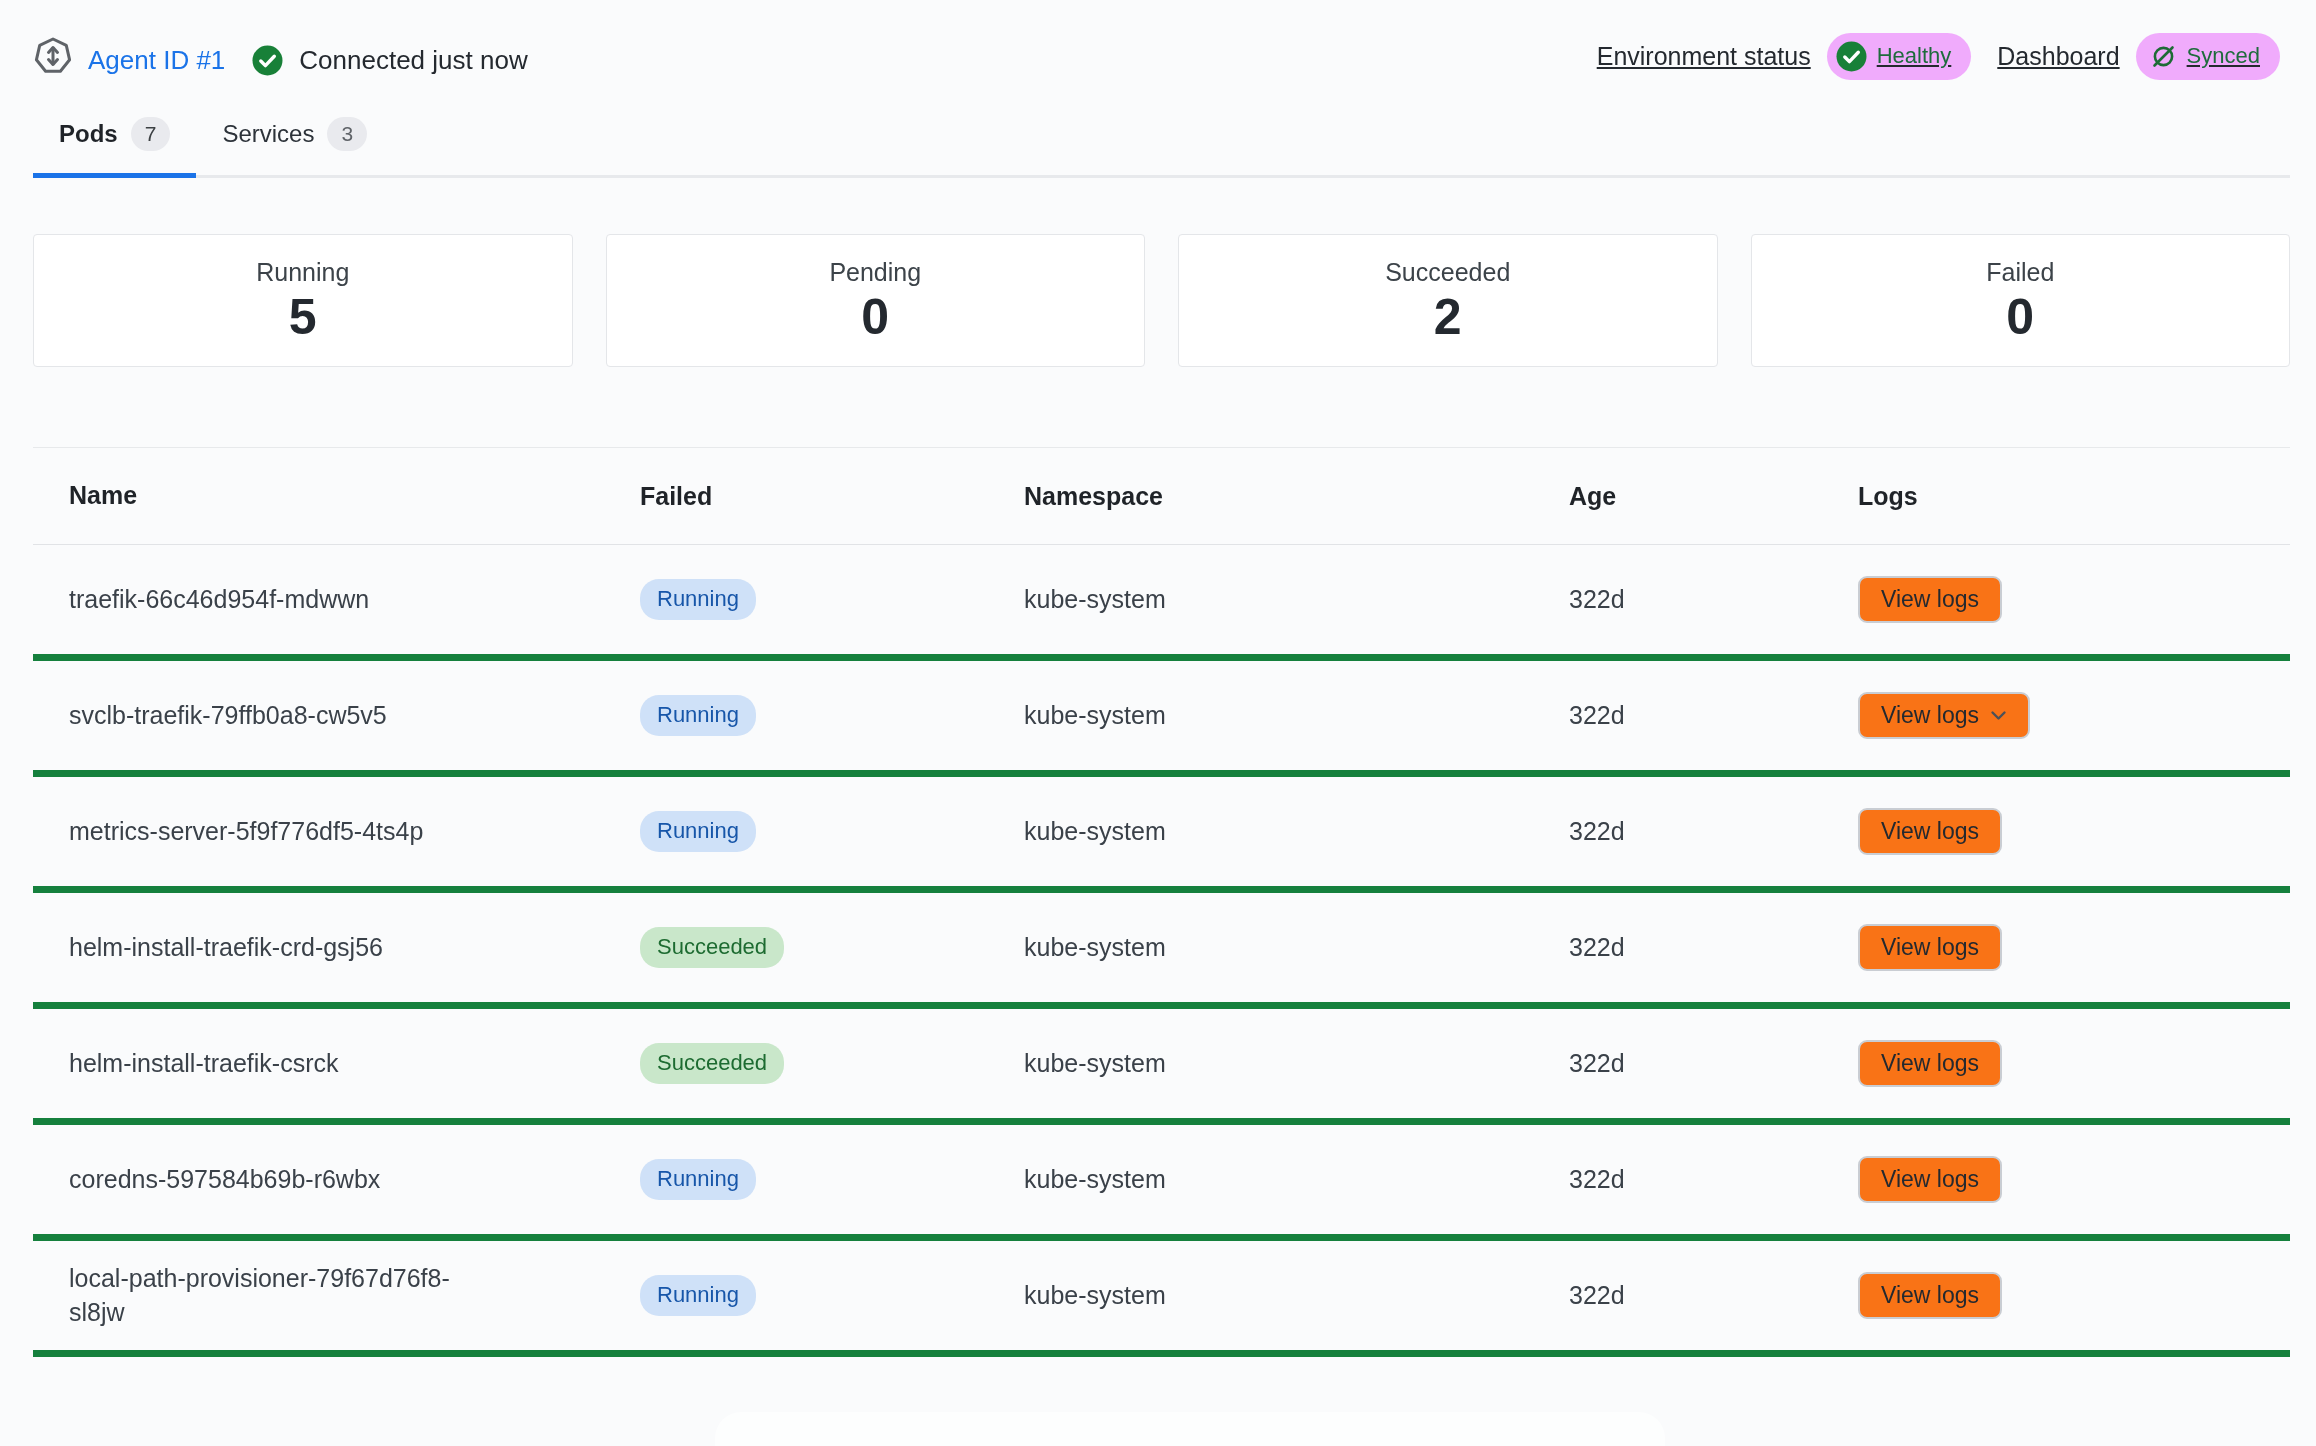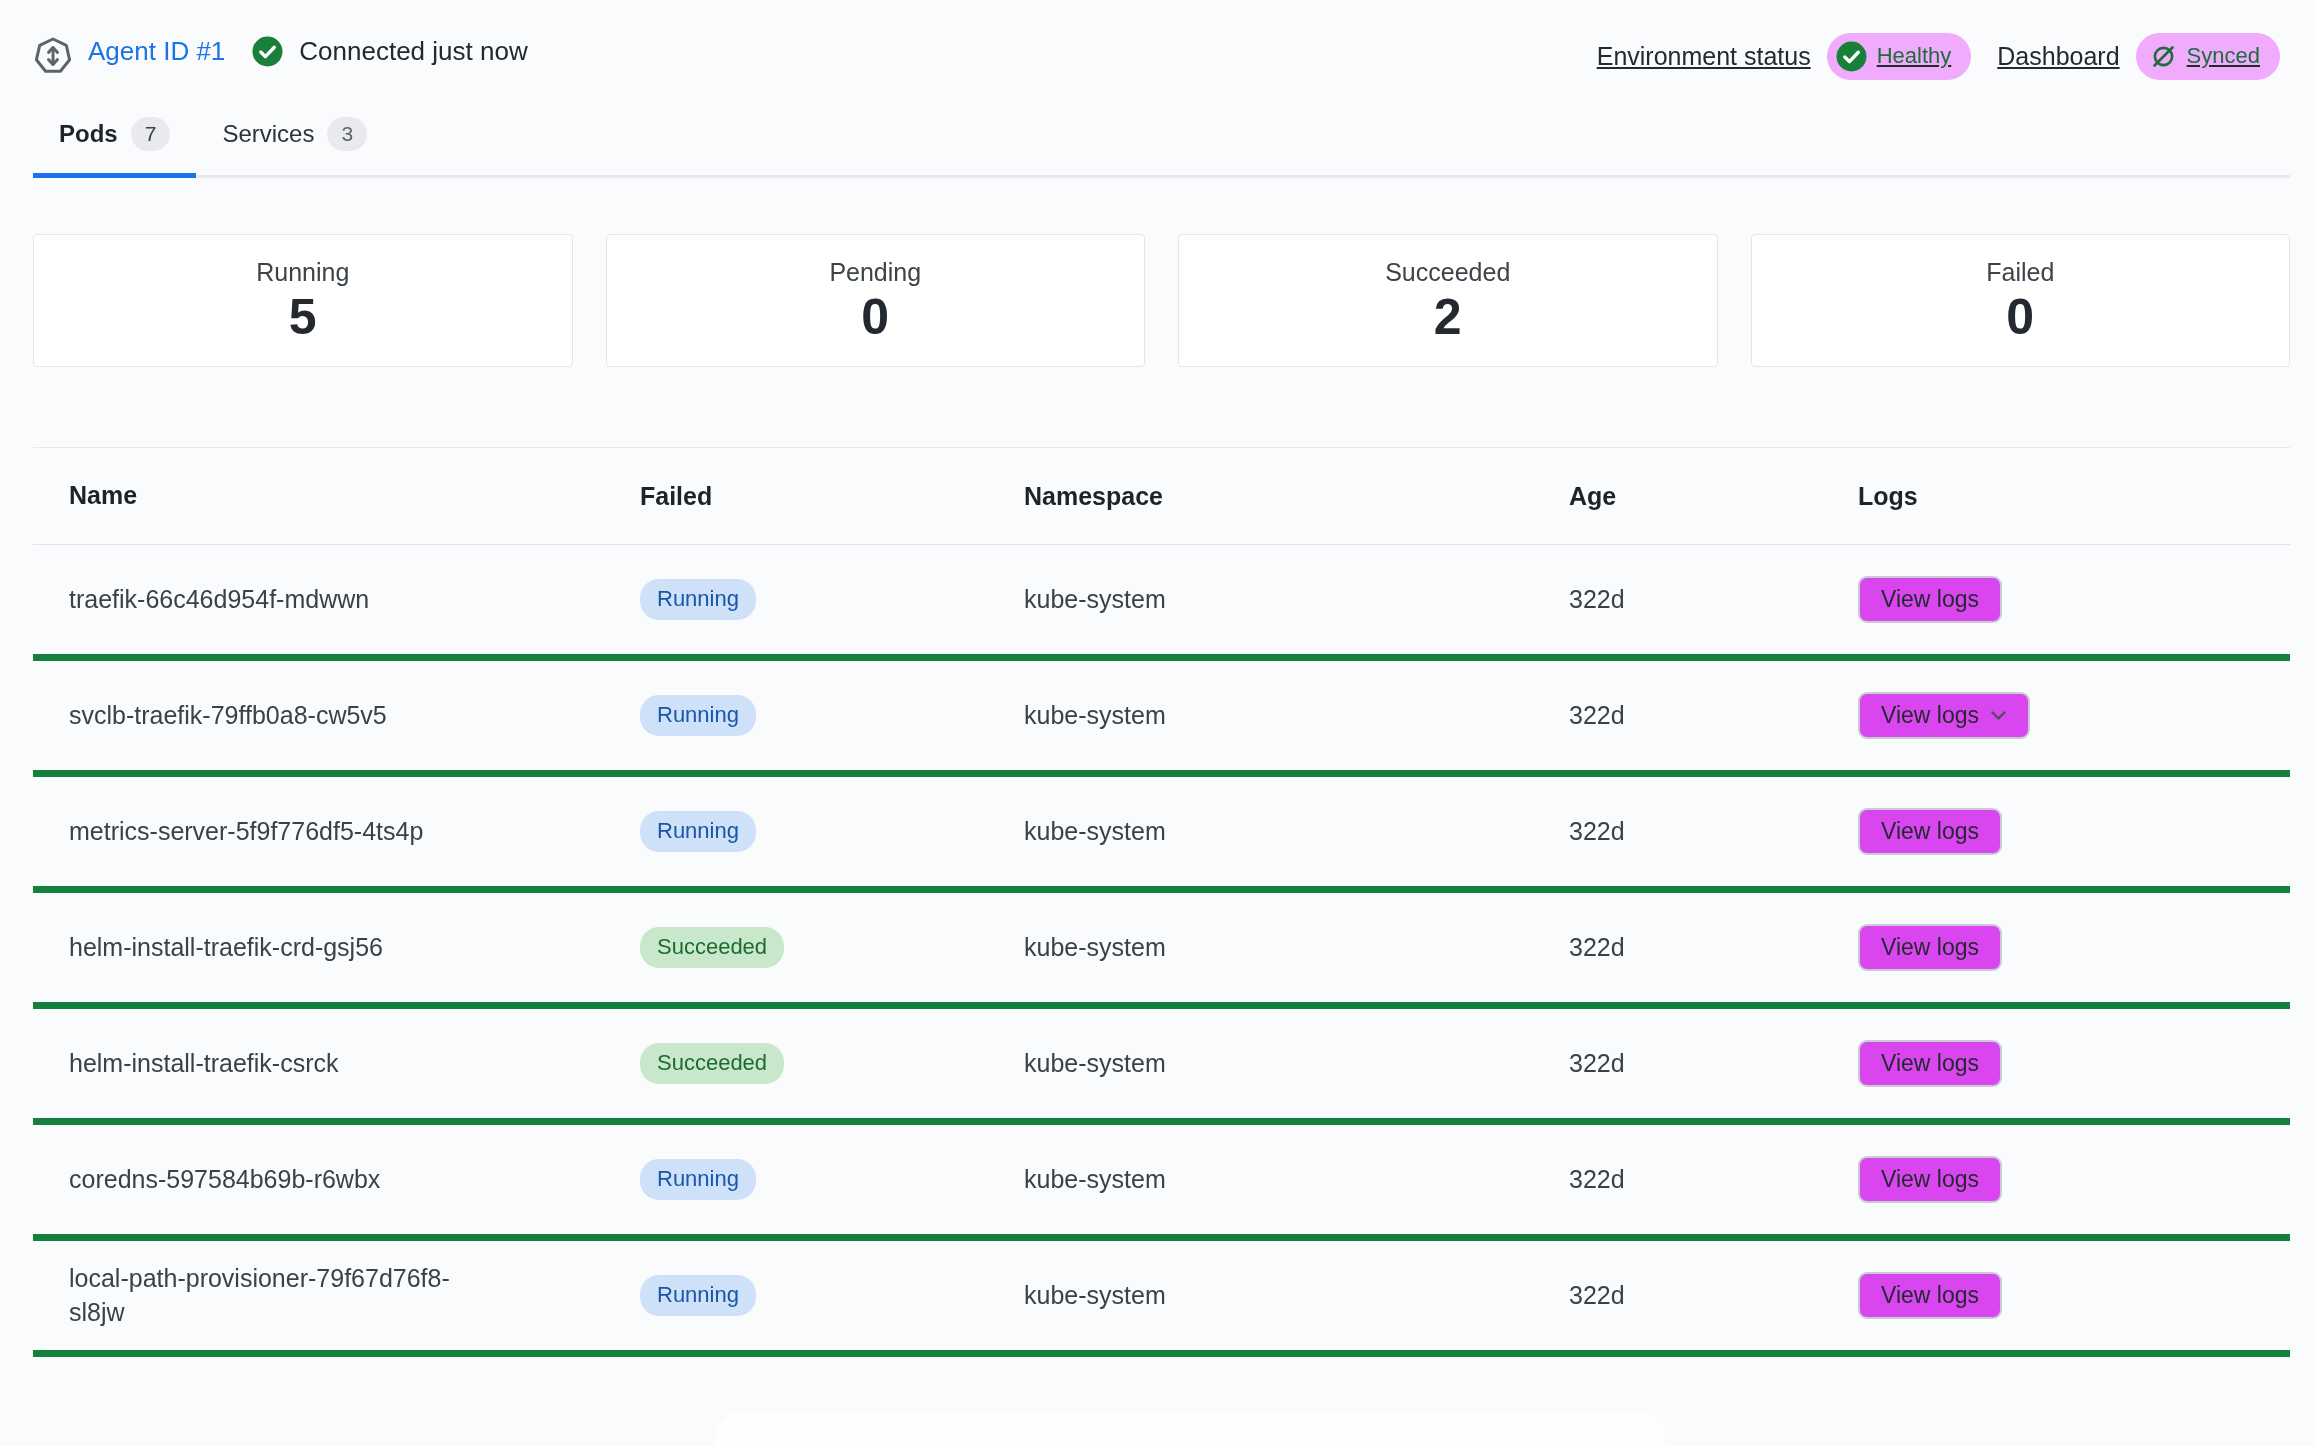--- a/index.html
+++ b/index.html
@@ -12,21 +12,21 @@
     overflow: hidden;
     position: relative;
   }
 
   
   .topbar {
     padding: 30px 36px 0 33px;
     height: 82px;
     display: flex; justify-content: space-between; align-items: center;
   }
-  .tb-left { display: flex; align-items: flex-start; gap: 15px; }
+  .tb-left { display: flex; align-items: flex-end; gap: 15px; }
   .agent-link { color: #1a73e8; font-size: 26px; cursor: pointer; }
   .conn-group { display: flex; align-items: center; gap: 16px; margin-left: 12px; }
   .conn-text { font-size: 26px; color: #24292f; }
   .tb-right { display: flex; align-items: center; gap: 26px; }
   .status-pair { display: flex; align-items: center; gap: 16px; text-decoration: underline; }
   .status-label { font-size: 25px; color: #24292f; }
   .pill {
     display: inline-flex; align-items: center; gap: 10px;
     background: #f0abfc; border-radius: 24px;
     height: 47px; padding: 0 20px 0 9px;
@@ -95,21 +95,21 @@
   .cell-name { padding-left: 36px; max-width: 440px; line-height: 1.35; padding-top: 10px; padding-bottom: 10px; }
   .t-head .cell-name { padding-top: 0; padding-bottom: 0; }
   .badge {
     display: inline-block; padding: 7px 17px;
     border-radius: 19px; font-size: 22px; line-height: 1.2;
   }
   .badge.running { background: #cfe1f8; color: #1756a9; }
   .badge.succeeded { background: #c9e7ca; color: #1d6b31; }
   .logs-btn {
     display: inline-flex; align-items: center; gap: 11px;
-    background: #d946ef; border: 2px solid #c9cdd3; border-radius: 9px;
+    background: #f97316; border: 2px solid #c9cdd3; border-radius: 9px;
     padding: 8px 21px; font-size: 23px; color: #24292f;
     font-family: inherit; cursor: pointer;
   }
   .logs-btn svg { display: block; }
 
   
   .bottom-sheet-hint {
     position: absolute; bottom: 0; left: 715px;
     width: 950px; height: 34px;
     background: rgba(255,255,255,0.65);

